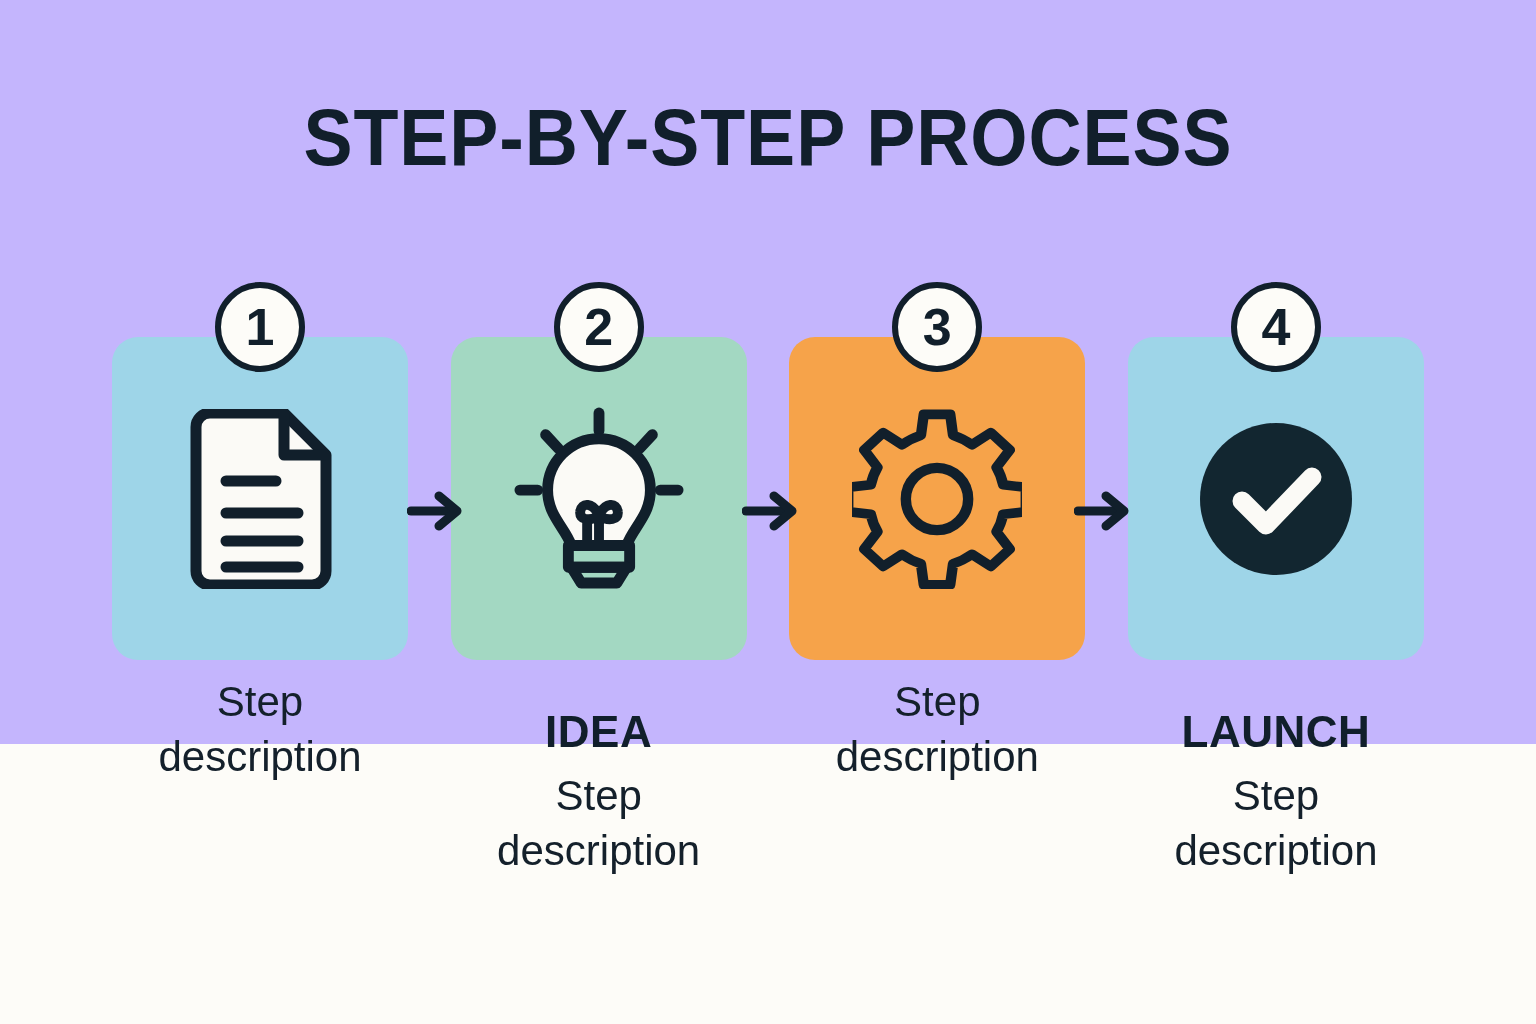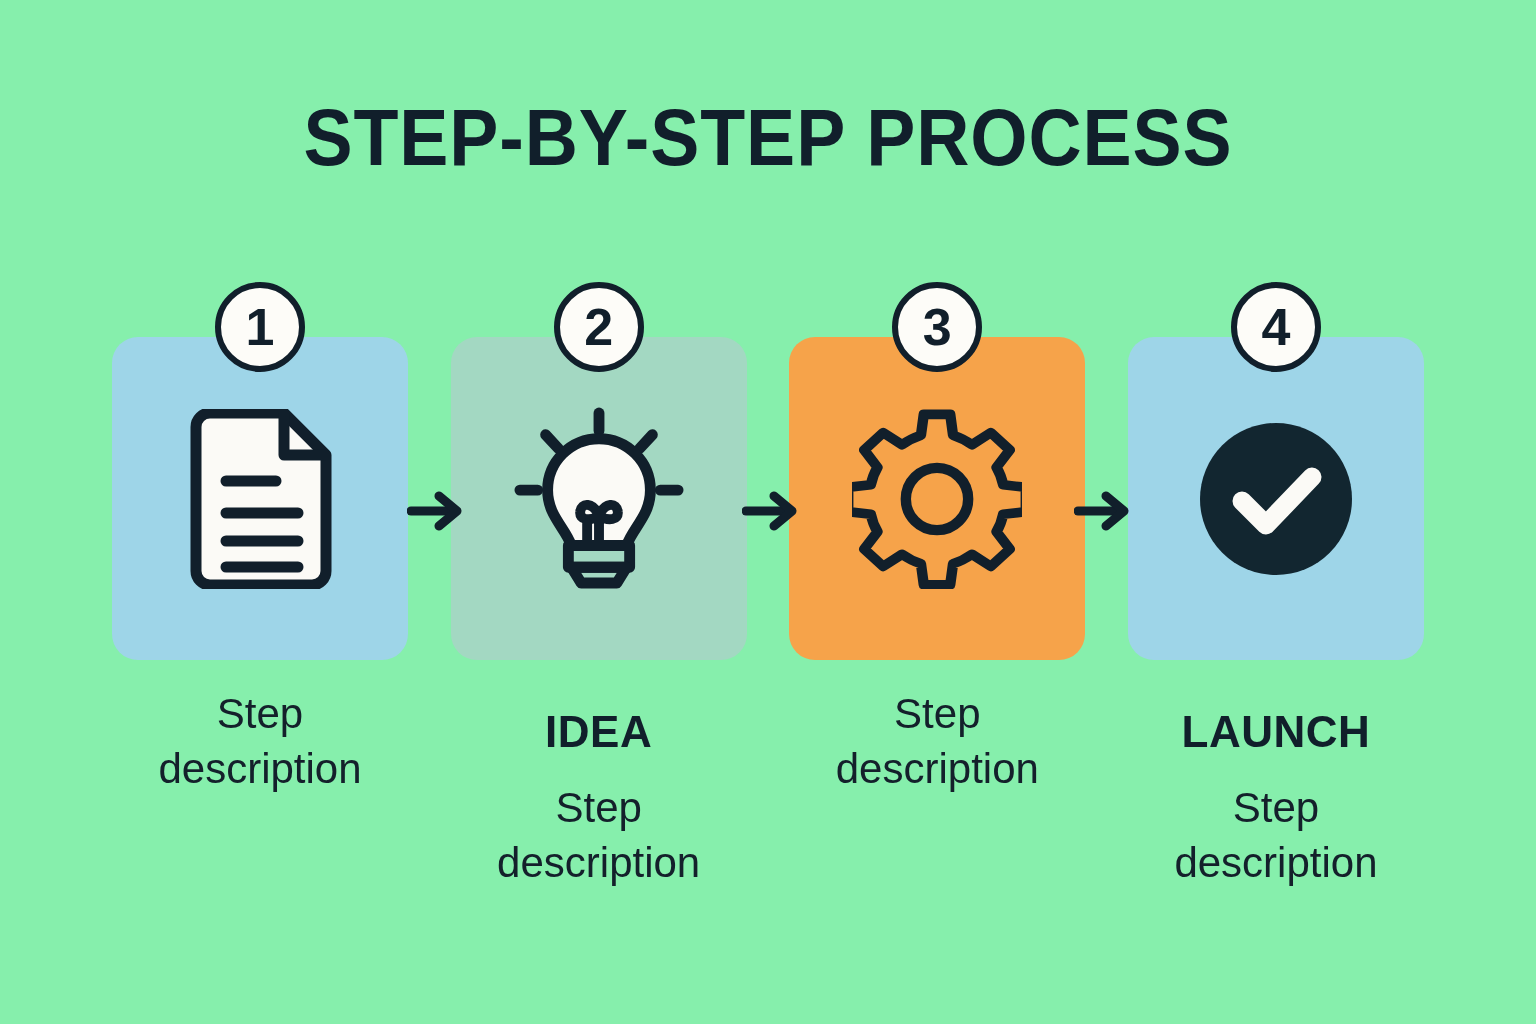--- a/index.html
+++ b/index.html
@@ -11,22 +11,22 @@
     height: 1024px;
     background: #fdfcf8;
     font-family: "Liberation Sans", sans-serif;
     overflow: hidden;
     position: relative;
   }
 
   #canvas {
     position: relative;
     width: 1536px;
-    height: 1024px;
-    background: #86efac;
+    height: 744px;
+    background: #c4b5fd;
   }
 
   
   #page-title {
     position: absolute;
     left: 0;
     top: 98px;
     width: 1536px;
     text-align: center;
     font-family: "Liberation Sans Narrow", "Liberation Sans", sans-serif;
@@ -108,21 +108,21 @@
     font-size: 44px;
     font-weight: bold;
     letter-spacing: 0.5px;
     color: #111f2b;
     line-height: 1;
     text-align: center;
     white-space: nowrap;
   }
 
   .step-desc {
-    margin-top: 26px;
+    margin-top: 14px;
     font-family: "Liberation Sans Narrow", "Liberation Sans", sans-serif;
     font-size: 42px;
     font-weight: normal;
     color: #14202b;
     line-height: 1.32;
     text-align: center;
     max-width: 240px;
   }
 
   

